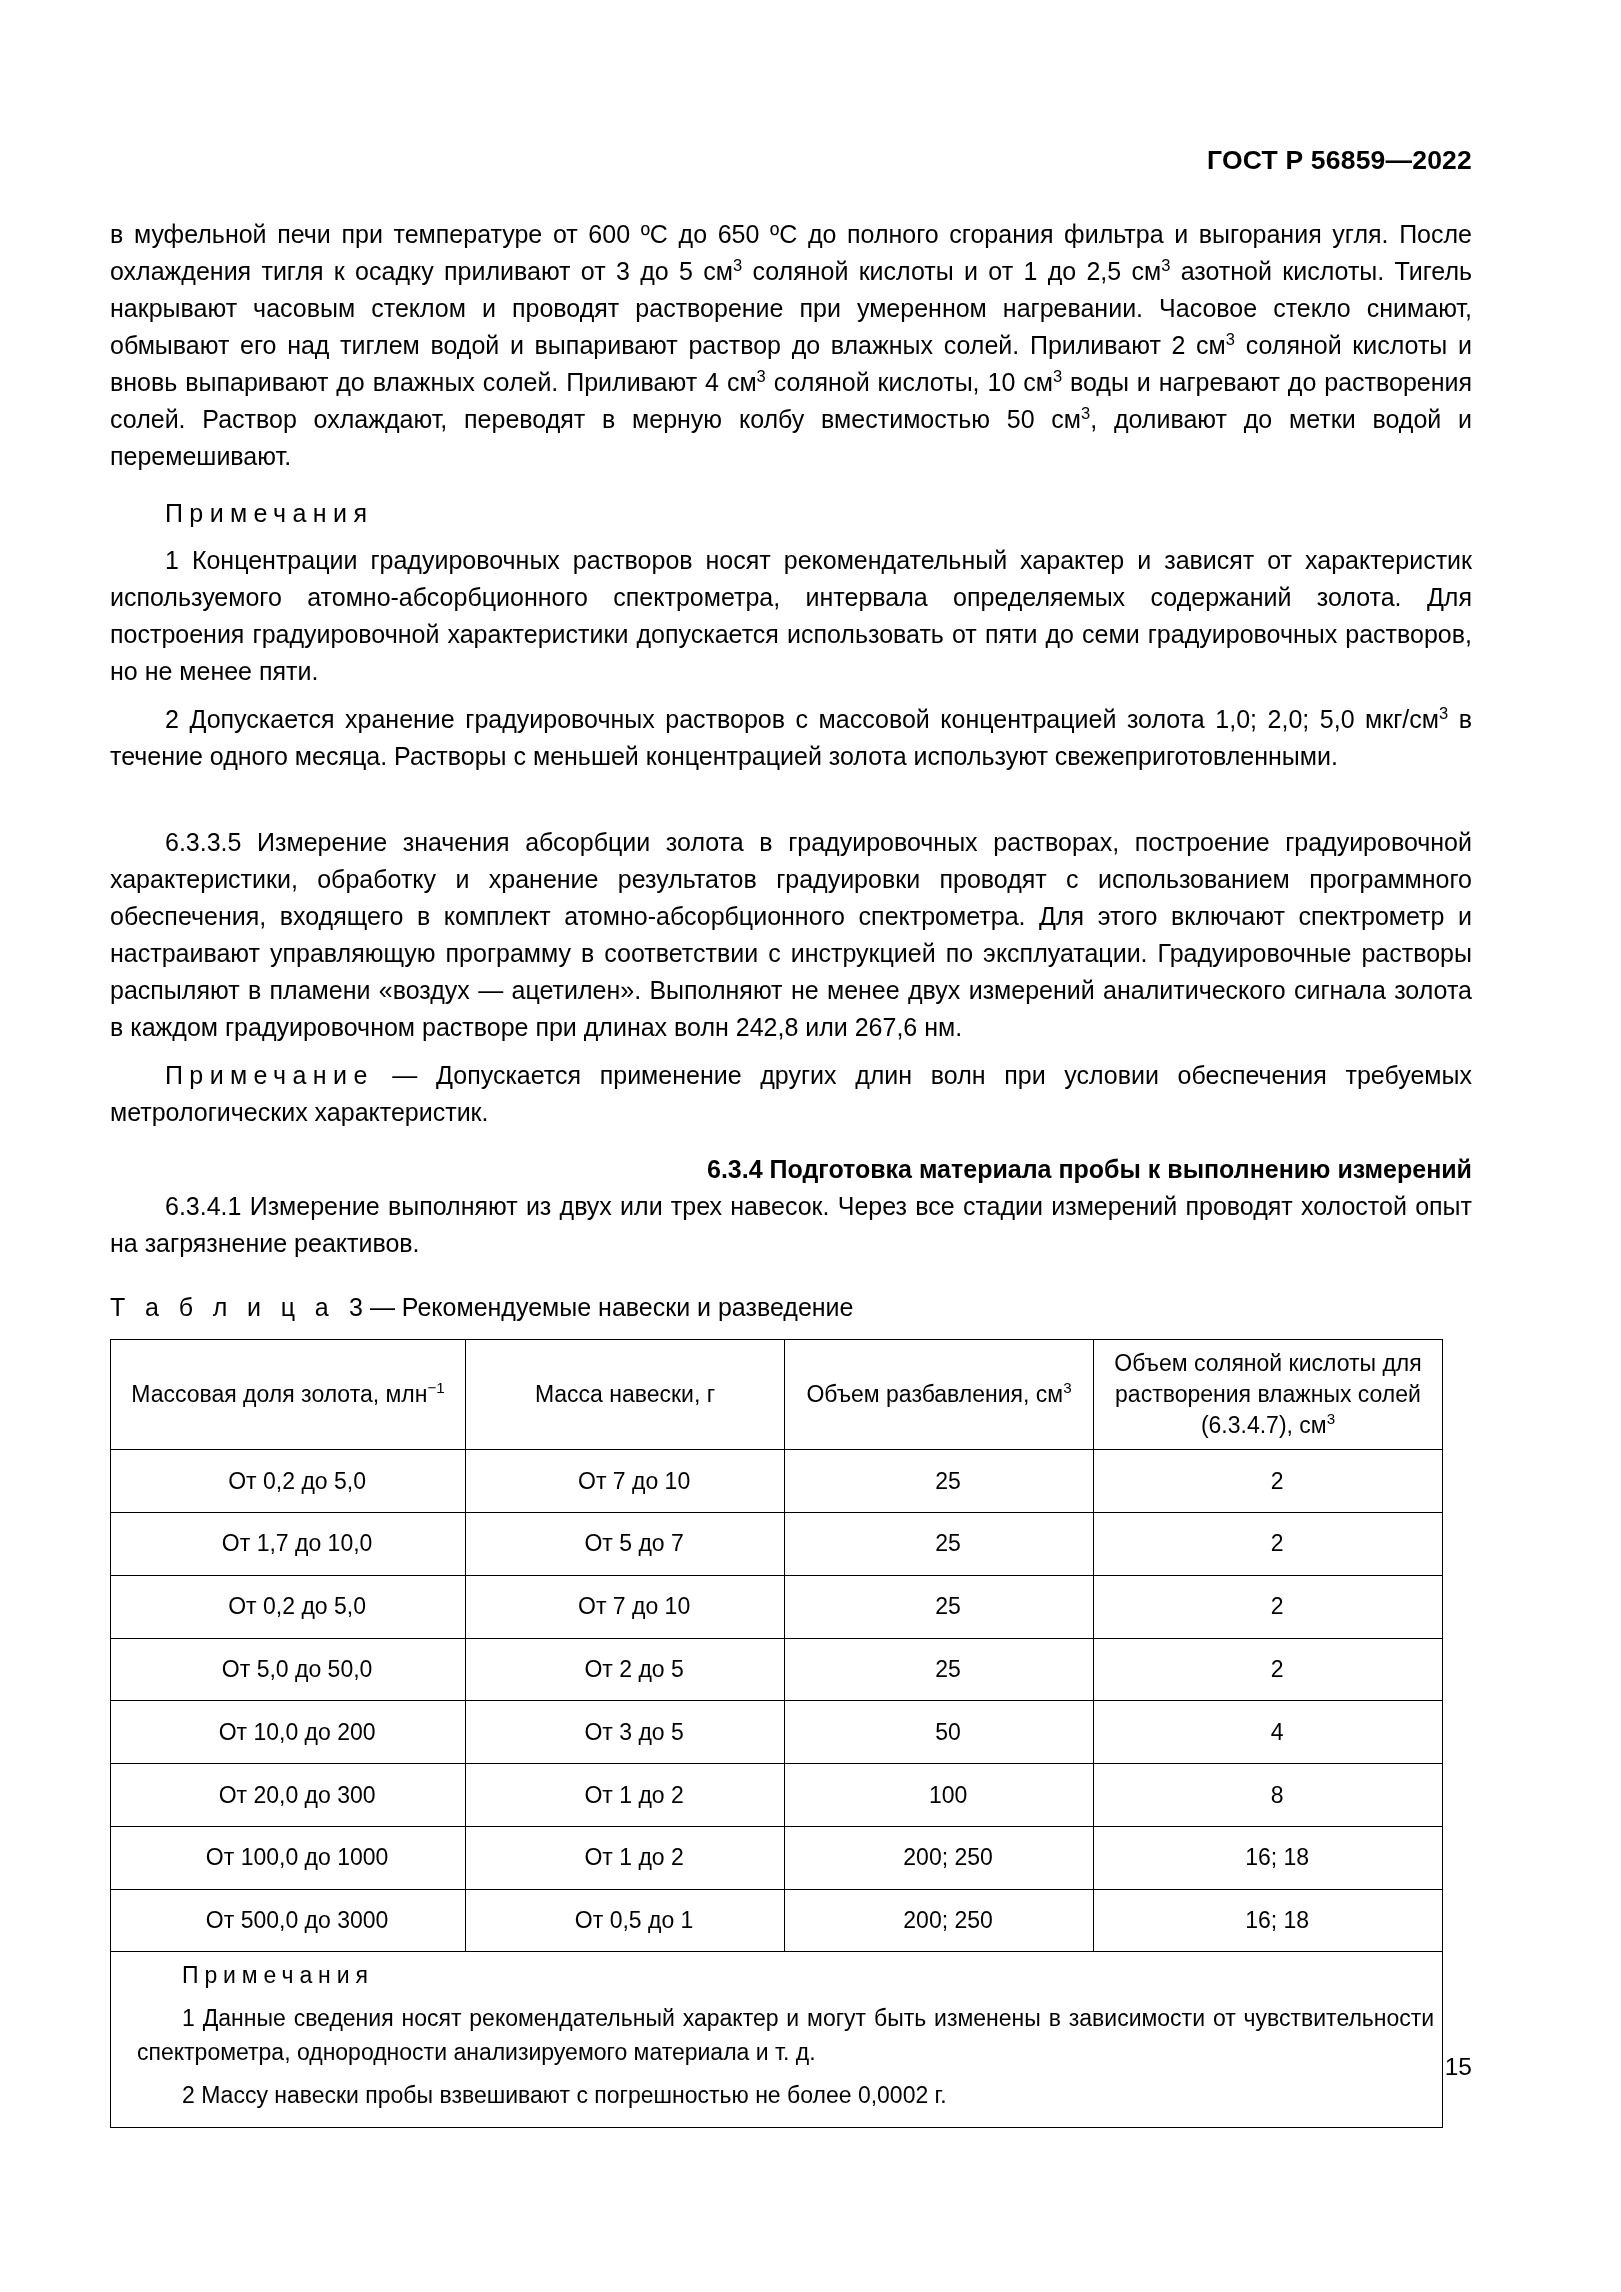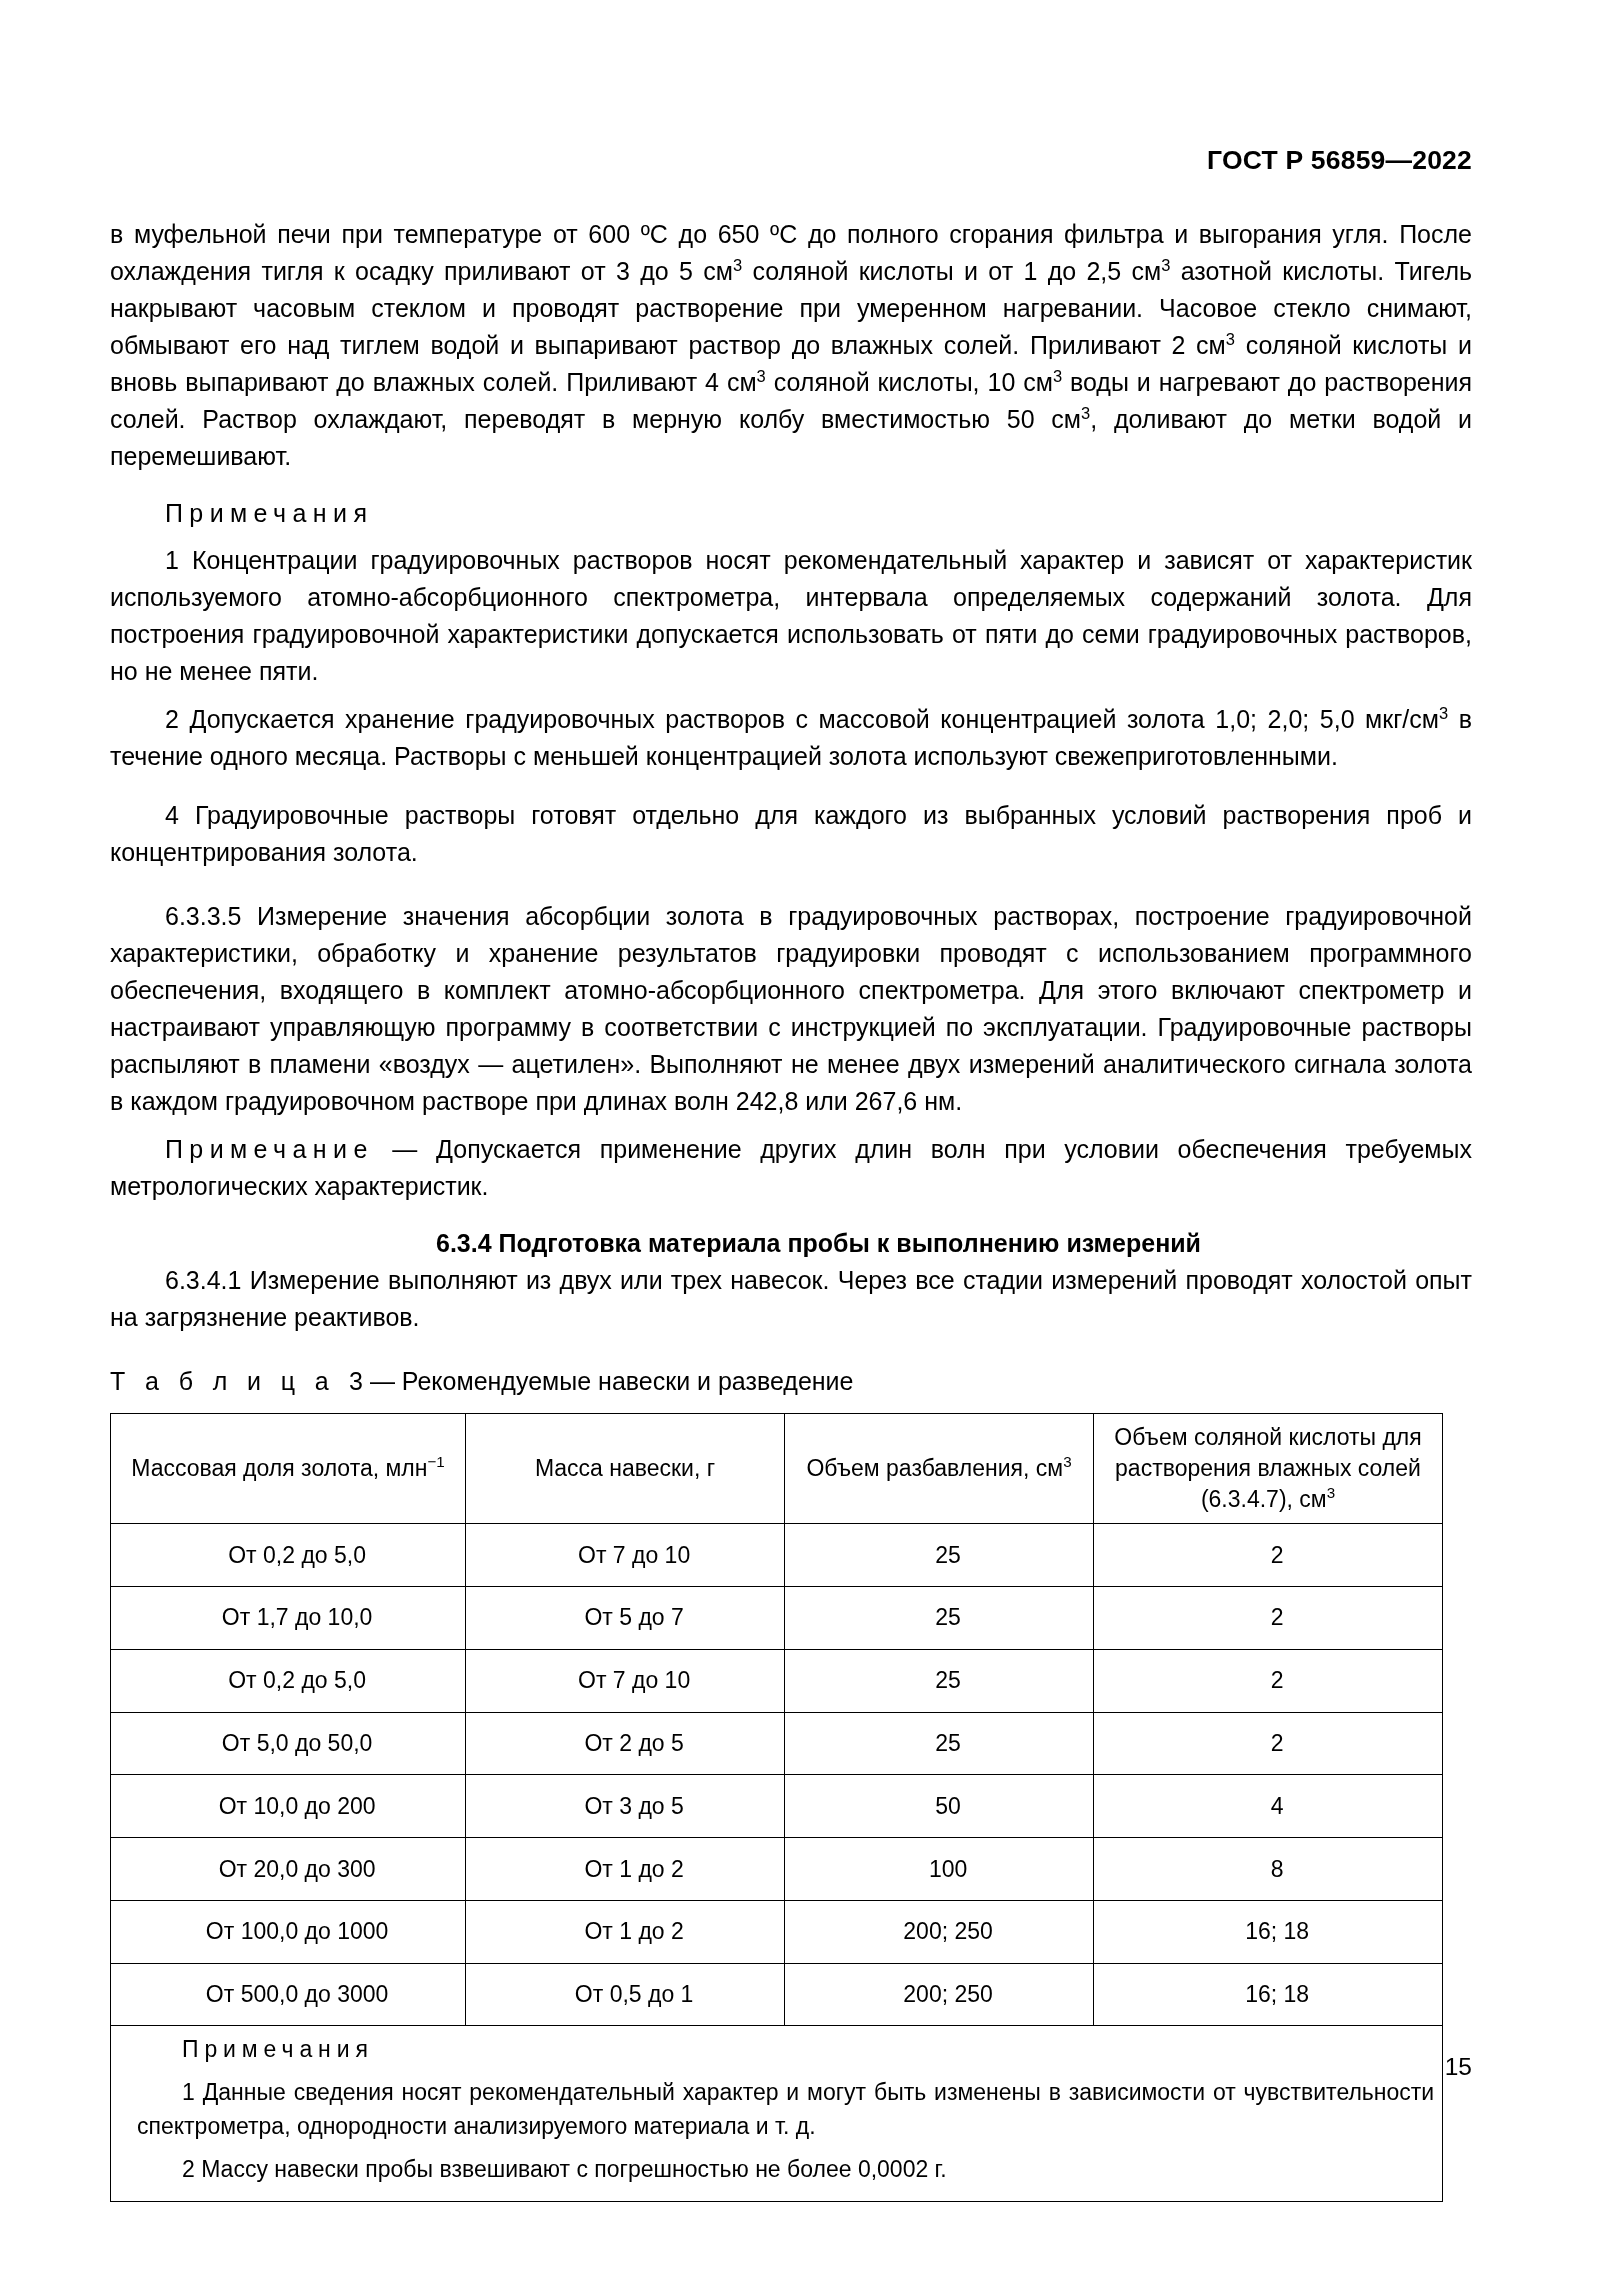--- a/index.html
+++ b/index.html
@@ -66,21 +66,21 @@
   .spaced {
     letter-spacing: 6.4px;
   }
 
   h4.subhead {
     margin: 0;
     font-size: 25px;
     line-height: 37px;
     font-weight: bold;
     text-indent: 55px;
-    text-align: center;
+    text-align: right;
   }
 
   
   .table-caption {
     margin: 0;
     font-size: 25px;
     line-height: 37px;
     white-space: nowrap;
   }
 
@@ -158,21 +158,20 @@
 
     <div class="gap-sm"></div>
 
     <p class="body indent"><span>2 Допускается хранение градуировочных растворов с массовой концентрацией золота 1,0; 2,0; 5,0 мкг/см</span><sup>3</sup><span> в течение одного месяца. Растворы с меньшей концентрацией золота используют свежеприготовленными.</span></p>
 
     <div class="gap-sm"></div>
 
 
     <div class="gap-sm"></div>
 
-    <p class="body indent">4 Градуировочные растворы готовят отдельно для каждого из выбранных условий растворения проб и концентрирования золота.</p>
 
     <div class="gap-lg"></div>
 
     <p class="body indent">6.3.3.5 Измерение значения абсорбции золота в градуировочных растворах, построение градуировочной характеристики, обработку и хранение результатов градуировки проводят с использованием программного обеспечения, входящего в комплект атомно-абсорбционного спектрометра. Для этого включают спектрометр и настраивают управляющую программу в соответствии с инструкцией по эксплуатации. Градуировочные растворы распыляют в пламени «воздух — ацетилен». Выполняют не менее двух измерений аналитического сигнала золота в каждом градуировочном растворе при длинах волн 242,8 или 267,6 нм.</p>
 
     <div class="gap-sm"></div>
 
     <p class="body indent"><span class="spaced">Примечание</span><span> — Допускается применение других длин волн при условии обеспечения требуемых метрологических характеристик.</span></p>
 
     <div class="gap-md"></div>

